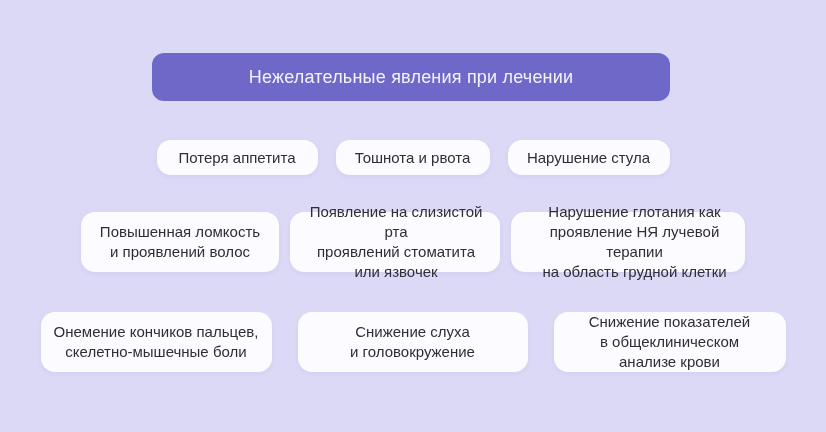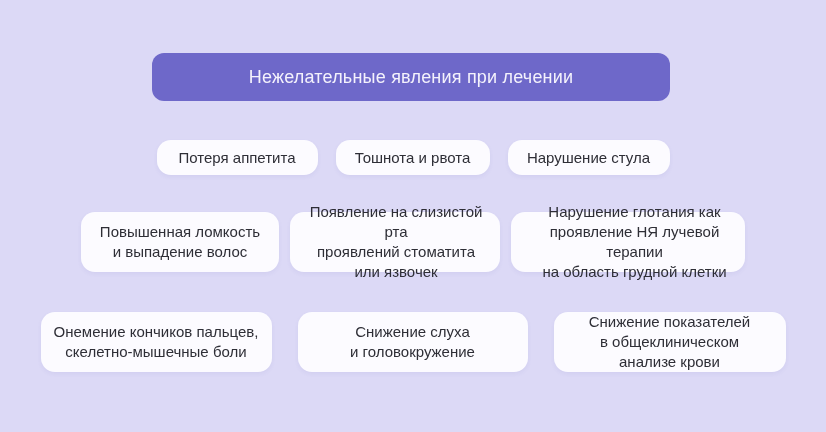--- a/index.html
+++ b/index.html
@@ -84,21 +84,21 @@
   </div>
 
   <div class="row row1">
     <div class="card c1">Потеря аппетита</div>
     <div class="card c2">Тошнота и рвота</div>
     <div class="card c3">Нарушение стула</div>
   </div>
 
   <div class="row row2">
     <div class="card c4">Повышенная ломкость
-и выпадение волос</div>
+и проявлений волос</div>
     <div class="card c5">Появление на слизистой рта
 проявлений стоматита
 или язвочек</div>
     <div class="card c6">Нарушение глотания как
 проявление НЯ лучевой терапии
 на область грудной клетки</div>
   </div>
 
   <div class="row row3">
     <div class="card c7">Онемение кончиков пальцев,

